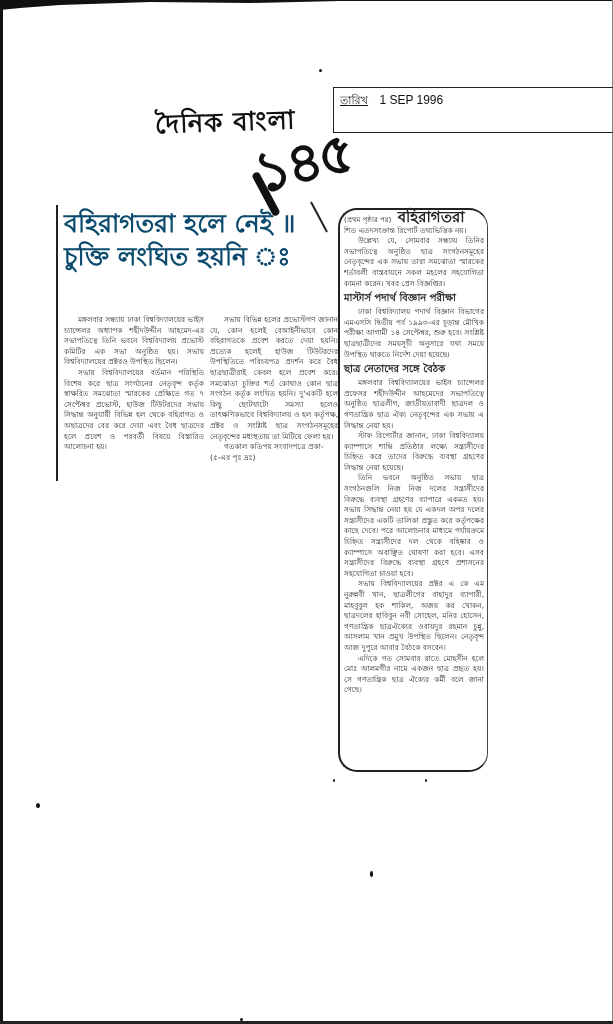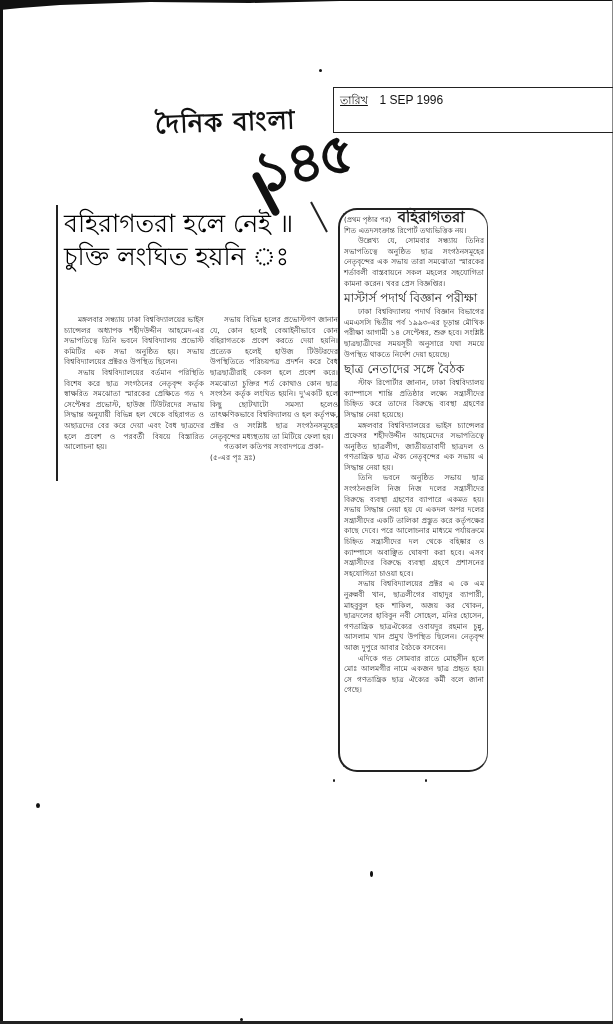--- a/index.html
+++ b/index.html
@@ -20,34 +20,34 @@
   .stamp-row.r2 { top: 23px; }
   .stamp .lbl { font-size: 11px; text-decoration: underline; }
   .stamp .date { font-family: "Liberation Sans", sans-serif; font-weight: normal; font-size: 12px; margin-left: 8px; }
   .stamp .pg { display: inline-block; margin-left: 28px; font-family: "DejaVu Serif", serif; font-style: italic; font-size: 15px; }
   .stamp .col-lbl { margin-left: 40px; }
   .stamp .col-val { display: inline-block; margin-left: 18px; font-family: "DejaVu Serif", serif; font-style: italic; font-size: 15px; }
   .handnum { position: absolute; left: 255px; top: 120px; font-family: "DejaVu Serif", serif; font-size: 56px; font-weight: bold; color: #111; transform: rotate(-14deg); letter-spacing: -4px; }
   .handstroke { position: absolute; left: 262px; top: 170px; width: 8px; height: 48px; background: #111; border-radius: 4px; transform: rotate(-28deg); }
 
   .article-left { position: absolute; left: 56px; top: 205px; width: 283px; height: 276px; border-left: 2.5px solid #222; }
-  .headline { position: absolute; left: 6px; top: 2px; width: 278px; font-family: "DejaVu Sans", sans-serif; font-weight: normal; font-size: 25px; line-height: 33px; color: #000000; }
+  .headline { position: absolute; left: 6px; top: 2px; width: 278px; font-family: "DejaVu Sans", sans-serif; font-weight: bold; font-size: 25px; line-height: 33px; color: #0c4a6e; }
   .headline div { white-space: nowrap; }
   .col { position: absolute; font-size: 7.4px; line-height: 10.6px; color: #222; text-align: justify; }
   .col p { margin: 0; text-indent: 14px; }
   .col-a { left: 6px; top: 110px; width: 140px; }
   .col-b { left: 152px; top: 110px; width: 128px; }
   .cont-note { text-align: left; text-indent: 0 !important; }
 
   .article-right { position: absolute; left: 338px; top: 208px; width: 147px; height: 560px; border-left: 2px solid #222; border-right: 1px solid #444; border-bottom: 2px solid #222; border-top: 2px solid #222; border-radius: 19px; }
   .col-r { left: 4px; top: 2px; width: 140px; }
   .cont-head { text-indent: 0 !important; }
   .cont-head .small { font-size: 7px; }
   .cont-head .big { font-size: 15px; font-weight: bold; margin-left: 4px; }
-  .subhead { font-weight: normal; font-size: 12px; line-height: 14px; text-indent: 0 !important; margin: 2px 0 !important; }
+  .subhead { font-weight: bold; font-size: 10px; line-height: 14px; text-indent: 0 !important; margin: 2px 0 !important; }
 
   .diag { position: absolute; left: 318px; top: 200px; width: 2px; height: 34px; background: #222; transform: rotate(-28deg); }
   .speck { position: absolute; background: #111; border-radius: 50%; }
 </style>
 </head>
 <body>
 
 <div class="edge-top">
   <svg width="613" height="10" viewBox="0 0 613 10">
     <path d="M0 0 L613 0 L613 1 L340 1 L250 3 L150 2 L60 5 L20 8 L0 10 Z" fill="#111"></path>
@@ -90,22 +90,22 @@
   <div class="col col-r">
     <p class="cont-head">
       <span class="small">(প্রথম পৃষ্ঠার পর)</span>
       <span class="big">বহিরাগতরা</span>
     </p>
     <p style="text-indent:0">শিত এতদসংক্রান্ত রিপোর্ট তথ্যভিত্তিক নয়।</p>
     <p>উল্লেখ্য যে, সোমবার সন্ধ্যায় তিনির সভাপতিত্বে অনুষ্ঠিত ছাত্র সংগঠনসমূহের নেতৃবৃন্দের এক সভায় তারা সমঝোতা স্মারকের শর্তাবলী বাস্তবায়নে সকল মহলের সহযোগিতা কামনা করেন। খবর প্রেস বিজ্ঞপ্তির।</p>
     <p class="subhead">মাস্টার্স পদার্থ বিজ্ঞান পরীক্ষা</p>
     <p>ঢাকা বিশ্ববিদ্যালয় পদার্থ বিজ্ঞান বিভাগের এমএসসি দ্বিতীয় পর্ব ১৯৯৩-এর চূড়ান্ত মৌখিক পরীক্ষা আগামী ১৪ সেপ্টেম্বর, শুরু হবে। সংশ্লিষ্ট ছাত্রছাত্রীদের সময়সূচী অনুসারে যথা সময়ে উপস্থিত থাকতে নির্দেশ দেয়া হয়েছে।</p>
     <p class="subhead">ছাত্র নেতাদের সঙ্গে বৈঠক</p>
+    <p>মঙ্গলবার বিশ্ববিদ্যালয়ের ভাইস চ্যান্সেলর প্রফেসর শহীদউদ্দীন আহমেদের সভাপতিত্বে অনুষ্ঠিত ছাত্রলীগ, জাতীয়তাবাদী ছাত্রদল ও গণতান্ত্রিক ছাত্র ঐক্য নেতৃবৃন্দের এক সভায় এ সিদ্ধান্ত নেয়া হয়।</p>
     <p>স্টাফ রিপোর্টার জানান, ঢাকা বিশ্ববিদ্যালয় ক্যাম্পাসে শান্তি প্রতিষ্ঠার লক্ষ্যে সন্ত্রাসীদের চিহ্নিত করে তাদের বিরুদ্ধে ব্যবস্থা গ্রহণের সিদ্ধান্ত নেয়া হয়েছে।</p>
-    <p>মঙ্গলবার বিশ্ববিদ্যালয়ের ভাইস চ্যান্সেলর প্রফেসর শহীদউদ্দীন আহমেদের সভাপতিত্বে অনুষ্ঠিত ছাত্রলীগ, জাতীয়তাবাদী ছাত্রদল ও গণতান্ত্রিক ছাত্র ঐক্য নেতৃবৃন্দের এক সভায় এ সিদ্ধান্ত নেয়া হয়।</p>
     <p>তিনি ভবনে অনুষ্ঠিত সভায় ছাত্র সংগঠনগুলি নিজ নিজ দলের সন্ত্রাসীদের বিরুদ্ধে ব্যবস্থা গ্রহণের ব্যাপারে একমত হয়। সভায় সিদ্ধান্ত নেয়া হয় যে একদল অপর দলের সন্ত্রাসীদের একটি তালিকা প্রস্তুত করে কর্তৃপক্ষের কাছে দেবে। পরে আলোচনার মাধ্যমে পর্যায়ক্রমে চিহ্নিত সন্ত্রাসীদের দল থেকে বহিষ্কার ও ক্যাম্পাসে অবাঞ্ছিত ঘোষণা করা হবে। এসব সন্ত্রাসীদের বিরুদ্ধে ব্যবস্থা গ্রহণে প্রশাসনের সহযোগিতা চাওয়া হবে।</p>
     <p>সভায় বিশ্ববিদ্যালয়ের প্রক্টর এ কে এম নুরুন্নবী খান, ছাত্রলীগের বাহাদুর ব্যাপারী, মাহবুবুল হক শাকিল, অজয় কর খোকন, ছাত্রদলের হাবিবুন নবী সোহেল, মনির হোসেন, গণতান্ত্রিক ছাত্রঐক্যের ওবায়দুর রহমান চুন্নু, আসলাম খান প্রমুখ উপস্থিত ছিলেন। নেতৃবৃন্দ আজ দুপুরে আবার বৈঠকে বসবেন।</p>
     <p>এদিকে গত সোমবার রাতে মোহসীন হলে মোঃ আলমগীর নামে একজন ছাত্র প্রহৃত হয়। সে গণতান্ত্রিক ছাত্র ঐক্যের কর্মী বলে জানা গেছে।</p>
   </div>
 </div>
 
 <div class="speck" style="left:36px;top:803px;width:4px;height:5px;"></div>
 <div class="speck" style="left:370px;top:871px;width:3px;height:6px;"></div>
 <div class="speck" style="left:333px;top:779px;width:2px;height:3px;"></div>
 <div class="speck" style="left:425px;top:779px;width:2px;height:3px;"></div>

